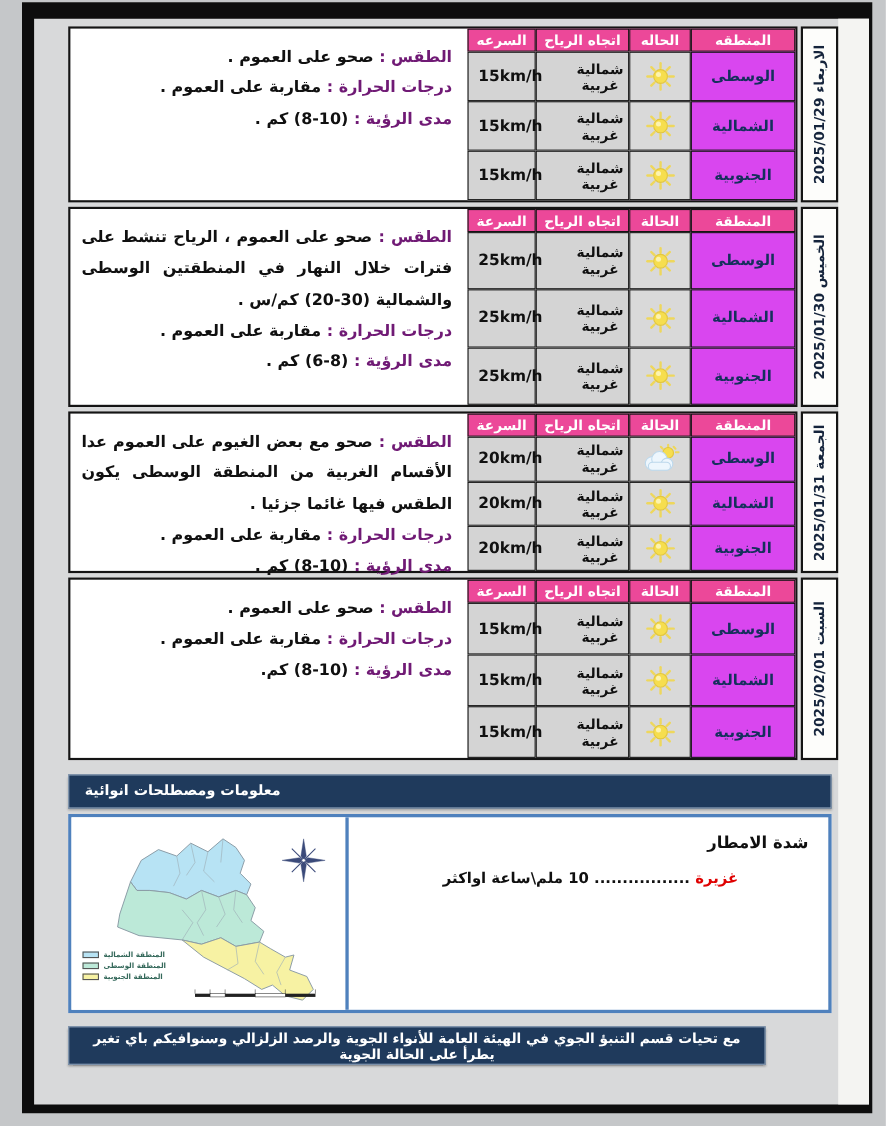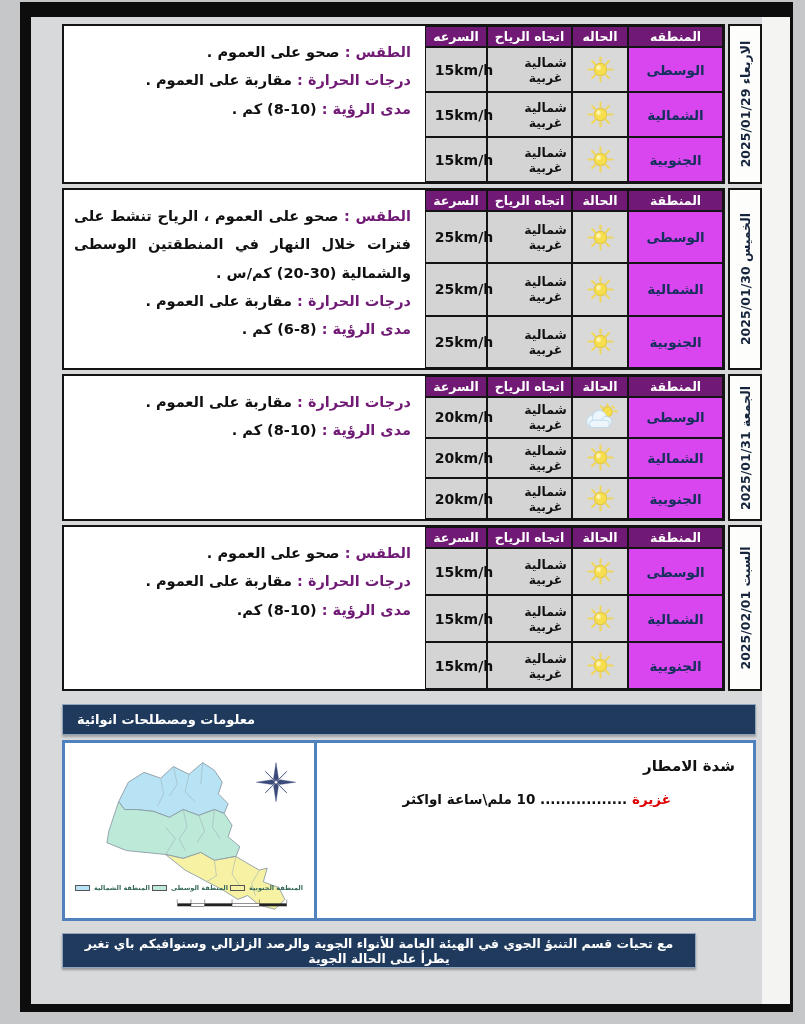--- a/index.html
+++ b/index.html
@@ -44,21 +44,21 @@
   }
   .ftable{
     flex:0 0 auto;display:grid;direction:rtl;
     grid-template-columns:95px 56px 85px 62px;
     grid-template-rows:21px 1fr 1fr 1fr;
   }
   .ftable .cell{
     border:1px solid #141414;box-sizing:border-box;
     display:flex;align-items:center;justify-content:center;text-align:center;
   }
-  .th{background:#701a75;color:#ffffff;font-size:12.5px;font-weight:700;}
+  .th{background:#ec4899;color:#ffffff;font-size:12.5px;font-weight:700;}
   .td{background:#d4d4d4;color:#101010;}
   .td.region{background:#d946ef;color:#15305c;font-size:13.5px;font-weight:700;}
   .td.cond{background:#d9d9d9;}
   .td.wind{font-size:12.5px;font-weight:700;padding-left:32px;}
   .td.speed{font-size:14px;font-weight:700;font-family:"DejaVu Sans","Liberation Sans",sans-serif;padding-left:16px;}
   .desc{
     flex:1 1 auto;direction:rtl;padding:12px 14px 8px 10px;box-sizing:border-box;
     color:#101010;font-size:14.5px;font-weight:700;line-height:1.95;
   }
   .dline{text-align:justify;text-align-last:right;}
@@ -77,21 +77,21 @@
     position:absolute;left:31px;top:723px;width:694px;height:181px;
     background:#ffffff;border:3px solid #4f81bd;box-sizing:border-box;
     display:flex;flex-direction:row;
   }
   .map-panel{
     flex:0 0 252px;border-right:3px solid #4f81bd;box-sizing:border-box;
     position:relative;background:#ffffff;
   }
   .map-panel svg{position:absolute;left:2px;top:2px;}
   .legend{
-    position:absolute;left:10px;bottom:26px;display:flex;flex-direction:row;gap:2px;
+    position:absolute;left:10px;bottom:26px;display:flex;flex-direction:column;gap:2px;
   }
   .legend-row{display:flex;align-items:center;gap:4px;}
   .legend-swatch{width:15px;height:6px;border:1px solid #555;box-sizing:border-box;}
   .legend-label{font-size:6.5px;font-weight:700;color:#35695b;white-space:nowrap;}
   .rain-panel{
     flex:1 1 auto;direction:rtl;padding:14px 16px 0 10px;box-sizing:border-box;color:#101010;
   }
   .rain-title{font-size:15px;font-weight:700;margin:0 2px 16px 0;}
   .rain-item{font-size:13.5px;font-weight:700;margin:0 66px 27px 0;white-space:nowrap;}
   .rain-label{color:#df0202;}
@@ -367,20 +367,21 @@
                     <circle cx="13" cy="13" r="6" fill="#f6de4e" stroke="#e4c63c" stroke-width="1"></circle>
                     <circle cx="11.2" cy="11.2" r="2.2" fill="#fcf3b0"></circle>
                   </svg>
           </span>
 
         </div>
         <div class="cell td wind">شمالية غربية</div>
         <div class="cell td speed">20km/h</div>
       </div>
       <div class="desc">
+        <div class="dline"><span class="dlabel">الطقس :</span> <span class="dval">صحو مع بعض الغيوم على العموم عدا الأقسام الغربية من المنطقة الوسطى يكون الطقس فيها غائما جزئيا .</span></div>
         <div class="dline"><span class="dlabel">درجات الحرارة :</span> <span class="dval">مقاربة على العموم .</span></div>
         <div class="dline"><span class="dlabel">مدى الرؤية :</span> <span class="dval">(10-8) كم .</span></div>
       </div>
     </div>
   </section>
 
   <section class="day">
     <div class="date-strip">
       <span class="date-text">السبت 2025/02/01</span>
     </div>

